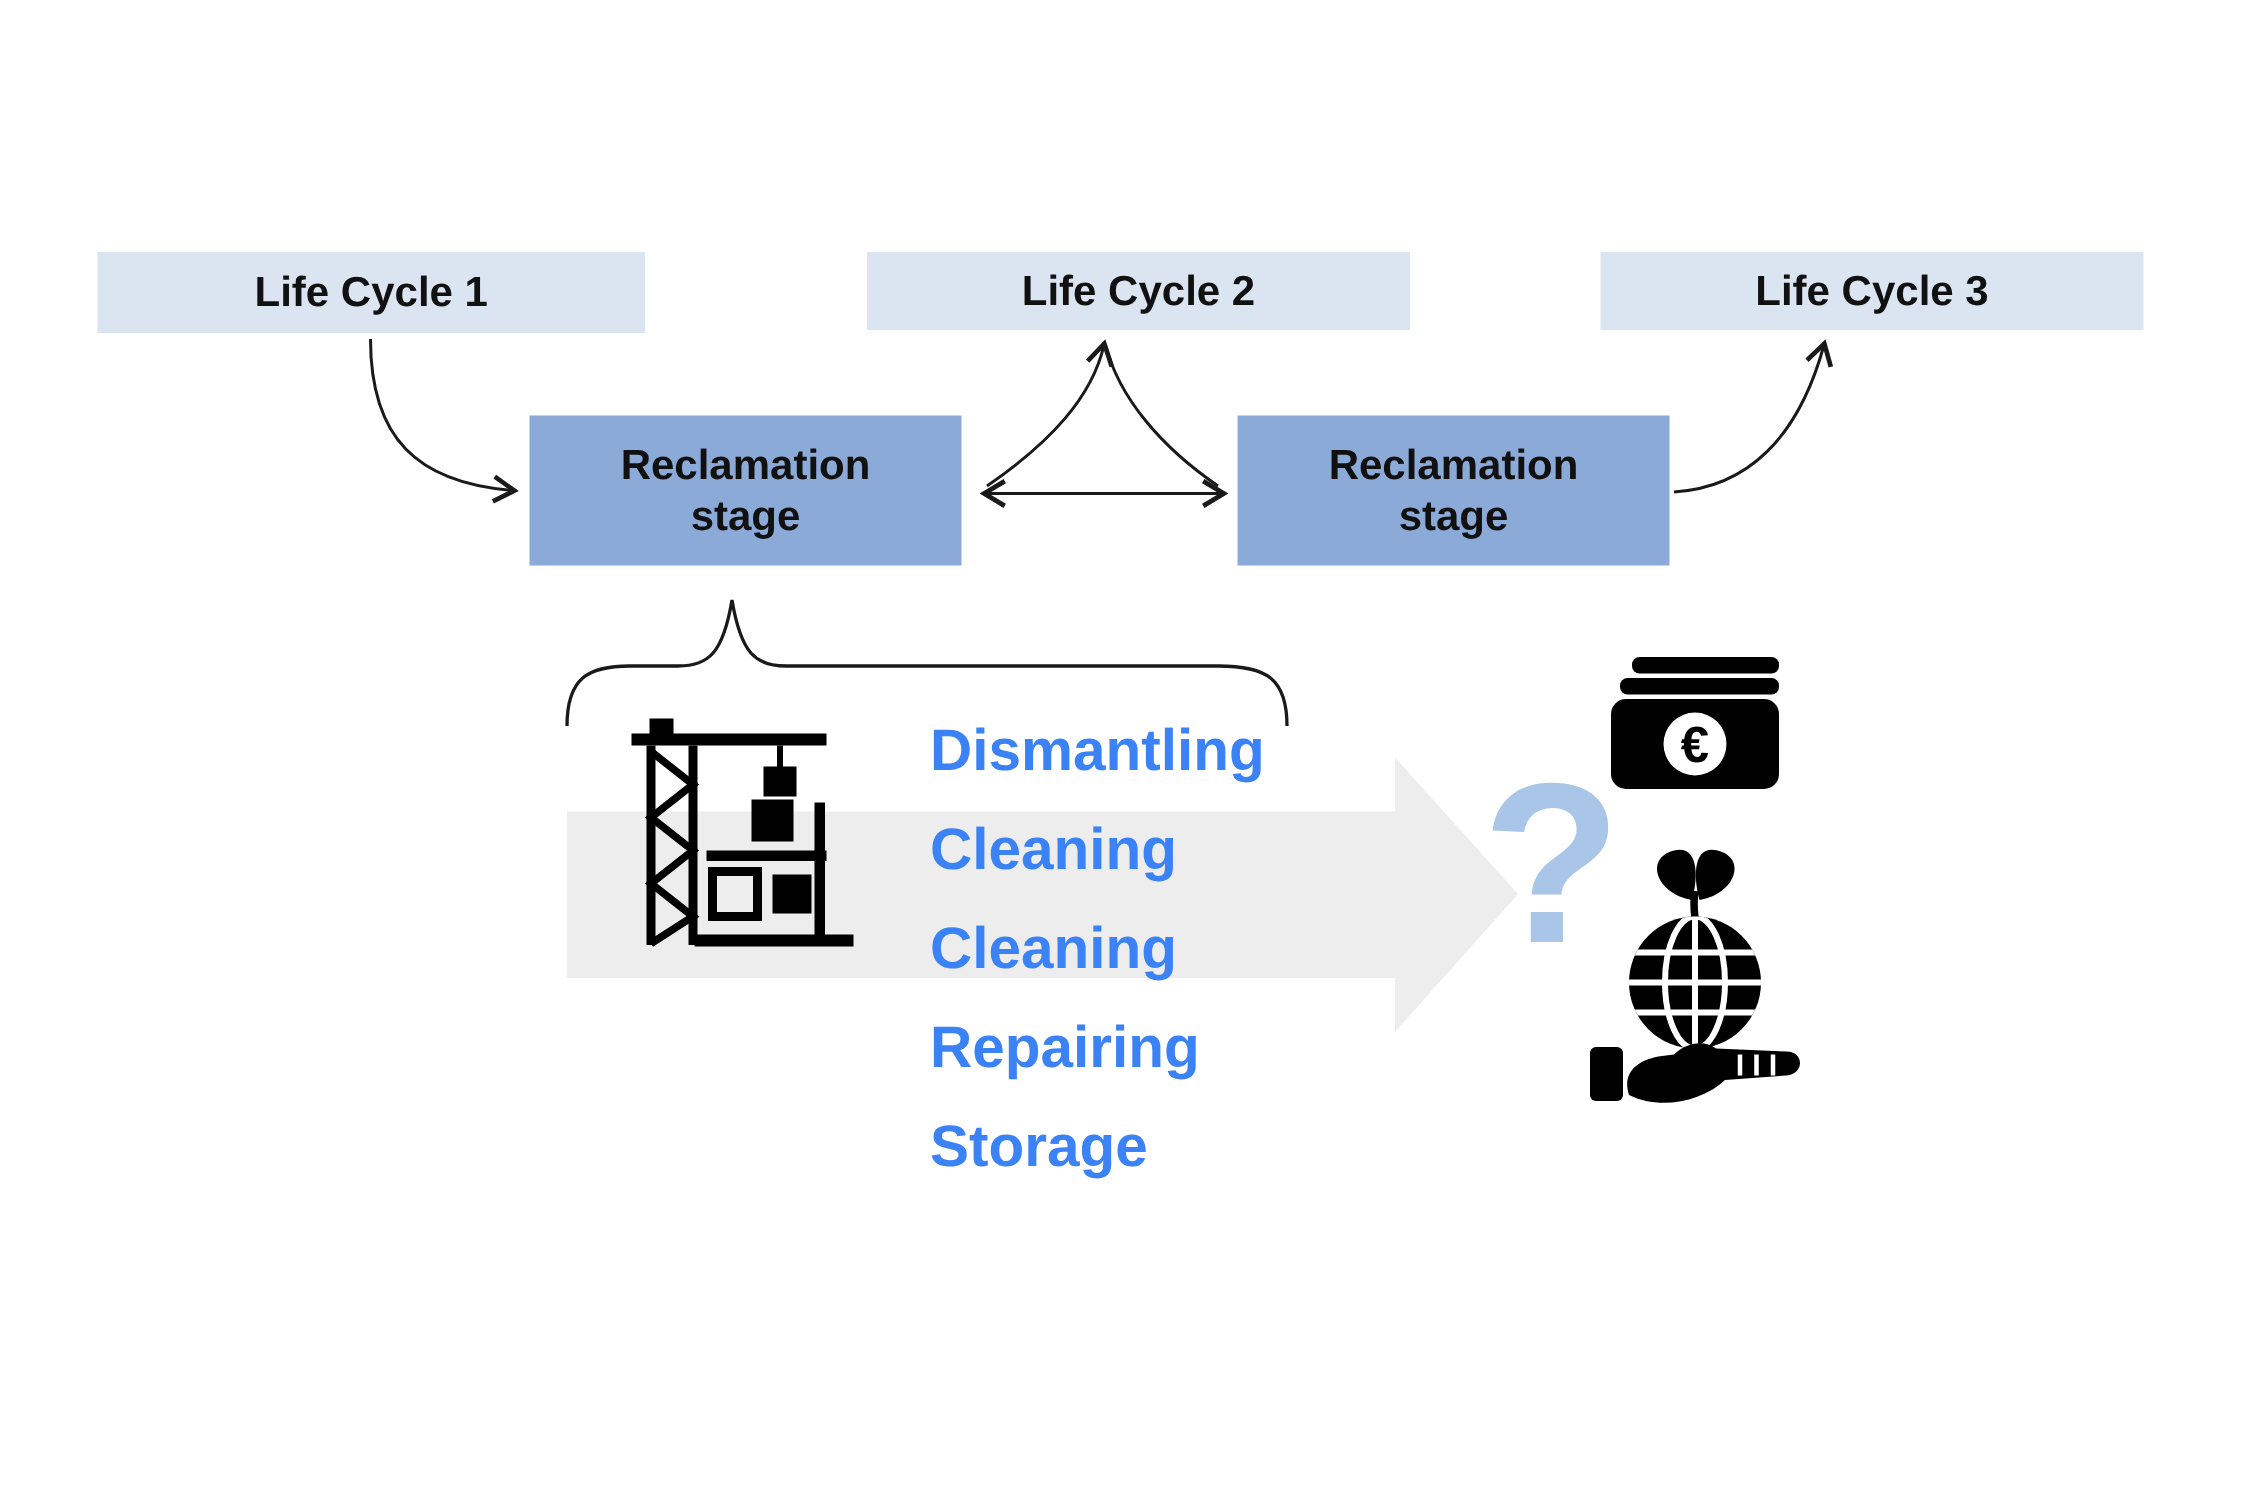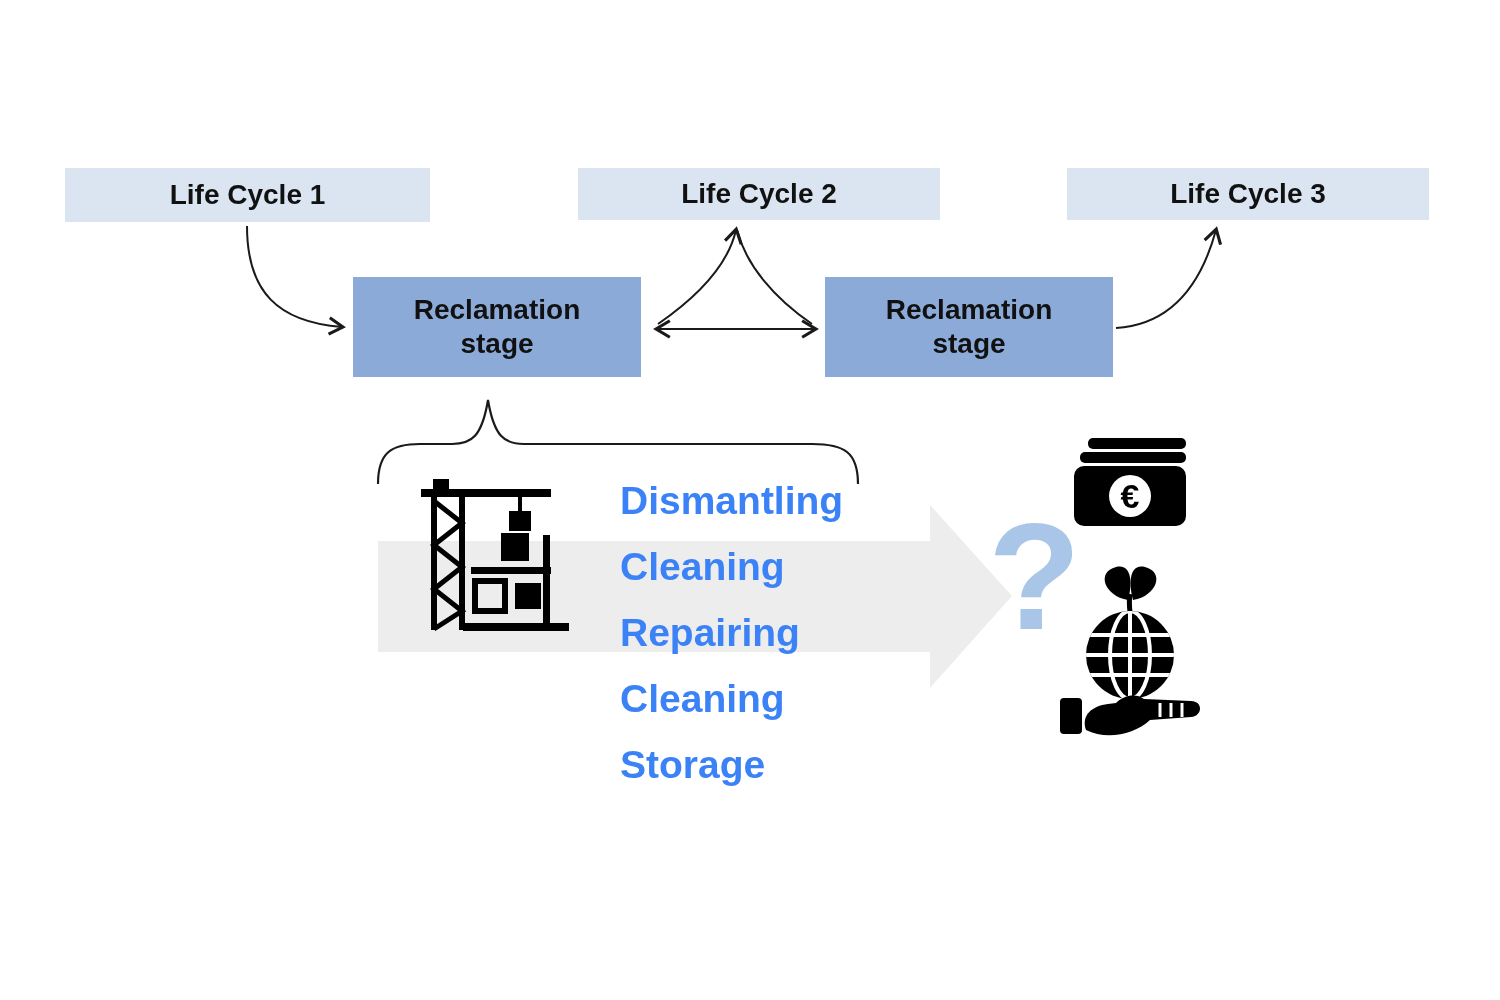--- a/index.html
+++ b/index.html
@@ -88,22 +88,22 @@
       <rect x="56" y="90" width="80" height="7"></rect>
       <rect x="60" y="104" width="30" height="30" fill="none" stroke="#000" stroke-width="6"></rect>
       <rect x="100" y="106" width="26" height="26"></rect>
       <rect x="48" y="146" width="106" height="8"></rect>
     </g>
   </svg>
 
   <ul id="process-list">
     <li>Dismantling</li>
     <li>Cleaning</li>
+    <li>Cleaning</li>
     <li>Repairing</li>
-    <li>Cleaning</li>
     <li>Storage</li>
     <li>...</li>
   </ul>
 
   <div id="question-mark">?</div>
 
   <svg class="icon-svg" style="left:1068px;top:438px;" width="125" height="95" viewBox="0 0 125 95">
     <g fill="#000">
       <rect x="20" y="0" width="98" height="11" rx="5"></rect>
       <rect x="12" y="14" width="106" height="11" rx="5"></rect>

